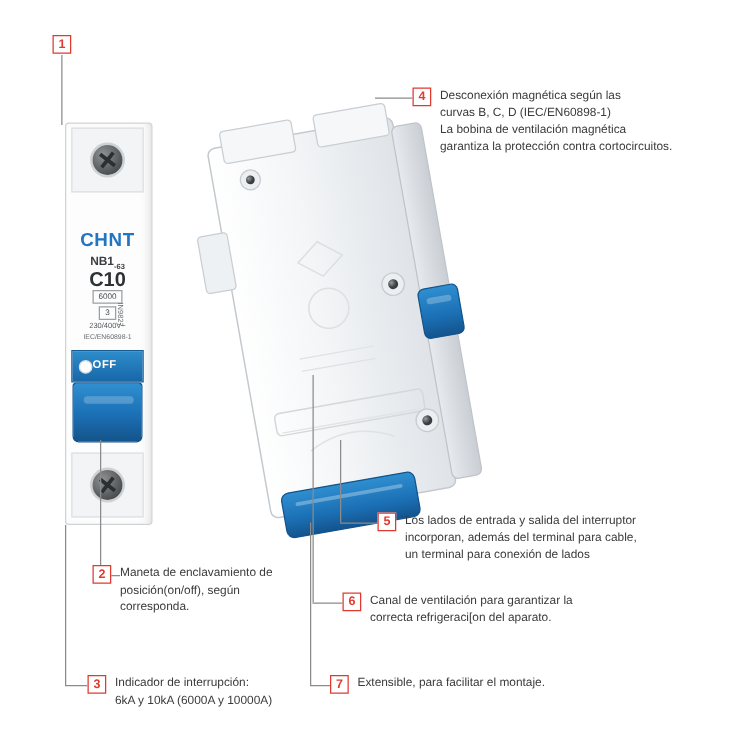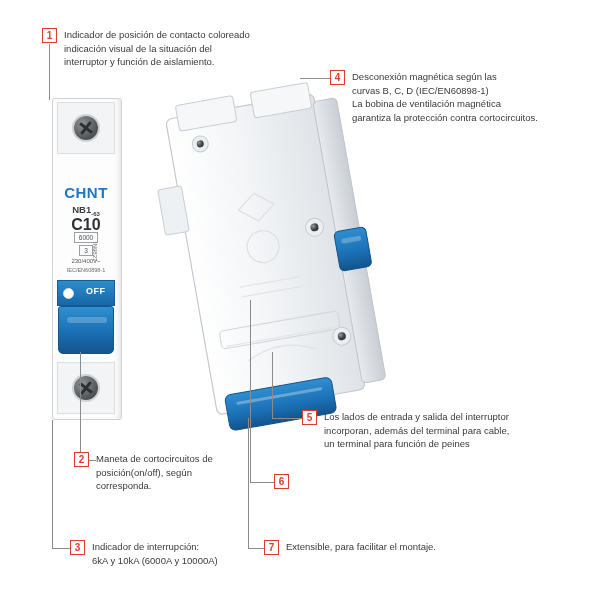--- a/index.html
+++ b/index.html
@@ -87,21 +87,21 @@
   .sidecode{
     position:absolute;left:46px;top:144px;font-size:6px;color:#6b6f72;
     transform:rotate(90deg);transform-origin:left top;white-space:nowrap;
   }
   .winbar{
     position:absolute;left:5px;top:182px;width:58px;height:26px;
     background:linear-gradient(180deg,#2e8ccb,#1767a8);
     border:1px solid #155c96;box-sizing:border-box;
   }
   .offtxt{
-    position:absolute;left:34px;top:188px;font-size:9px;color:#ffffff;
+    position:absolute;left:22px;top:188px;font-size:9px;color:#ffffff;
     font-weight:bold;letter-spacing:.5px;
   }
   .offdot{
     position:absolute;left:11px;top:190px;width:9px;height:9px;border-radius:50%;
     background:#ffffff;border:1px solid #d8dde0;
   }
   .lever{
     position:absolute;left:6px;top:208px;width:56px;height:48px;
     background:linear-gradient(180deg,#2f8fd0,#1b6fb4 55%,#14548b);
     border-radius:3px 3px 5px 5px;border:1px solid #14558d;box-sizing:border-box;
@@ -223,31 +223,26 @@
   <div class="ln-v" style="left:272px;top:352px;height:66px;"></div>
 
   <div class="ln-h" style="left:250px;top:482px;width:24px;"></div>
   <div class="ln-v" style="left:250px;top:300px;height:182px;"></div>
 
   <div class="ln-v" style="left:248px;top:418px;height:130px;"></div>
   <div class="ln-h" style="left:248px;top:548px;width:16px;"></div>
 
   <div class="callout" style="left:42px;top:28px;">
     <div class="num">1</div>
-    <div class="ctext">
-      <span class="ln">Indicador de posición de contacto coloreado</span>
-      <span class="ln">indicación visual de la situación del</span>
-      <span class="ln">interruptor y función de aislamiento.</span>
-    </div>
   </div>
 
   <div class="callout" style="left:74px;top:452px;">
     <div class="num">2</div>
     <div class="ctext">
-      <span class="ln">Maneta de cortocircuitos de</span>
+      <span class="ln">Maneta de enclavamiento de</span>
       <span class="ln">posición(on/off), según</span>
       <span class="ln">corresponda.</span>
     </div>
   </div>
 
   <div class="callout" style="left:70px;top:540px;">
     <div class="num">3</div>
     <div class="ctext">
       <span class="ln">Indicador de interrupción:</span>
       <span class="ln">6kA y 10kA (6000A y 10000A)</span>
@@ -262,26 +257,30 @@
       <span class="ln">La bobina de ventilación magnética</span>
       <span class="ln">garantiza la protección contra cortocircuitos.</span>
     </div>
   </div>
 
   <div class="callout" style="left:302px;top:410px;">
     <div class="num">5</div>
     <div class="ctext">
       <span class="ln">Los lados de entrada y salida del interruptor</span>
       <span class="ln">incorporan, además del terminal para cable,</span>
-      <span class="ln">un terminal para función de peines</span>
+      <span class="ln">un terminal para conexión de lados</span>
     </div>
   </div>
 
   <div class="callout" style="left:274px;top:474px;">
     <div class="num">6</div>
+    <div class="ctext">
+      <span class="ln">Canal de ventilación para garantizar la</span>
+      <span class="ln">correcta refrigeraci[on del aparato.</span>
+    </div>
   </div>
 
   <div class="callout" style="left:264px;top:540px;">
     <div class="num">7</div>
     <div class="ctext">
       <span class="ln">Extensible, para facilitar el montaje.</span>
     </div>
   </div>
 
 </div>

